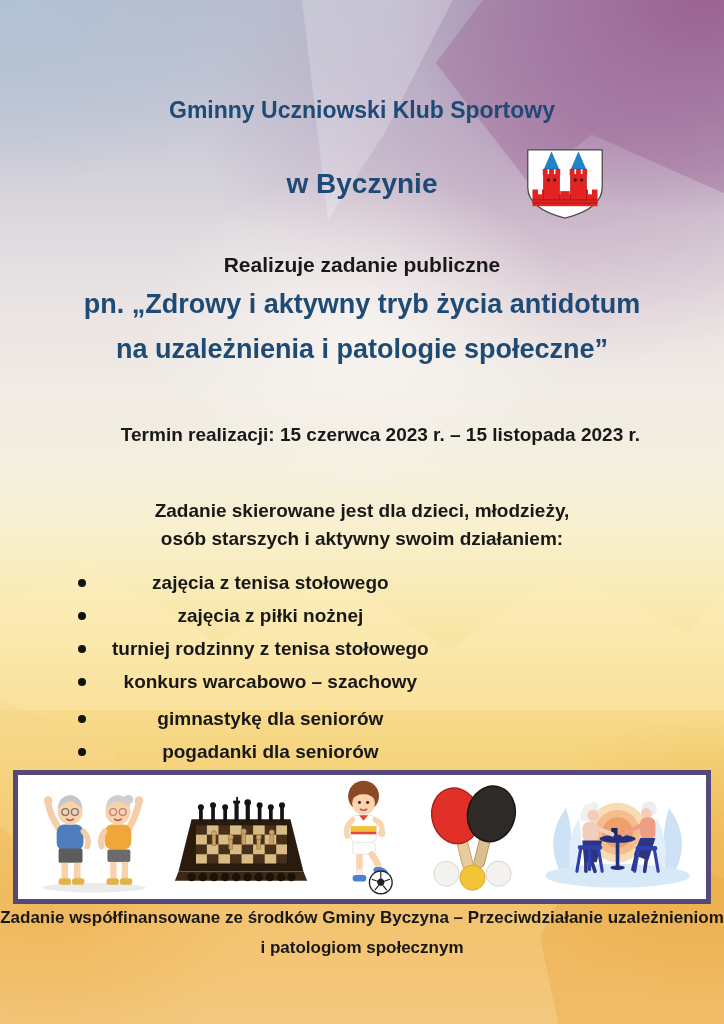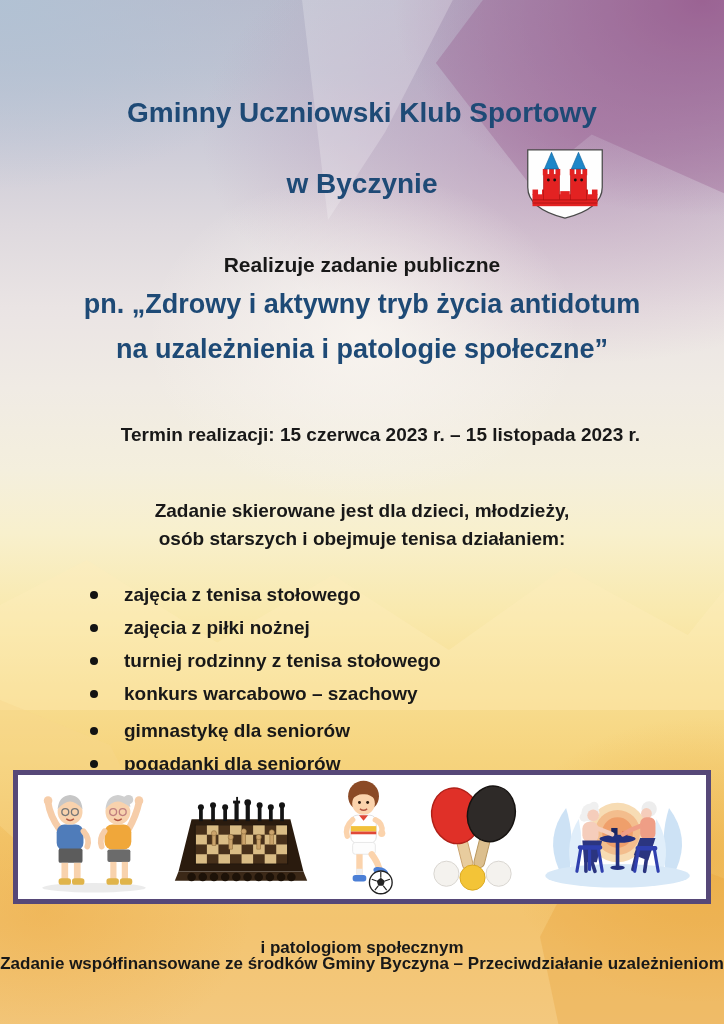--- a/index.html
+++ b/index.html
@@ -22,41 +22,41 @@
       clip-path:polygon(20% 0,78% 0,52% 60%,30% 100%);}
   .f3{left:0;top:560px;width:724px;height:150px;background:rgba(255,238,190,.35);
       clip-path:polygon(0 30%,12% 0,30% 55%,46% 10%,62% 60%,78% 5%,95% 50%,100% 20%,100% 100%,0 100%);}
   .f4{left:540px;top:830px;width:184px;height:194px;background:rgba(232,158,54,.30);
       clip-path:polygon(30% 0,100% 25%,100% 100%,10% 100%,0 55%);}
   .f5{left:0;top:700px;width:200px;height:180px;background:rgba(248,216,140,.40);
       clip-path:polygon(0 0,55% 25%,80% 80%,30% 100%,0 70%);}
 
   .t{position:absolute;left:0;right:0;text-align:center;font-weight:bold;color:#181818;}
   .blue{color:#1e4a76;}
-  .title1{top:97px;font-size:28px;}
+  .title1{top:97px;font-size:23px;}
   .title2{top:147px;font-size:28px;margin-top:21px;}
   .intro{top:253px;font-size:21px;}
   .proj1{top:289px;font-size:27px;}
   .proj2{top:334px;font-size:27px;}
   .term{top:424px;font-size:19px;padding-left:37px;}
   .aud1{top:500px;font-size:19px;}
   .aud2{top:528px;font-size:19px;}
 
   .crest{position:absolute;left:523px;top:143px;}
 
-  .activities{position:absolute;left:76px;top:572px;margin:12px;padding:0;list-style:none;}
+  .activities{position:absolute;left:76px;top:572px;margin:0;padding:0;list-style:none;text-align:center;}
   .activities li{position:relative;padding-left:36px;margin-bottom:11px;font-size:19px;font-weight:bold;color:#181818;line-height:22px;}
   .activities li .dot{position:absolute;left:2px;top:7px;width:8px;height:8px;border-radius:50%;background:#131313;}
   .activities li.gap{margin-top:15px;}
 
   .banner{position:absolute;left:13px;top:770px;width:698px;height:134px;box-sizing:border-box;
           border:5px solid #564878;background:#ffffff;display:flex;align-items:center;justify-content:space-evenly;}
   .cell{display:flex;align-items:center;justify-content:center;}
 
-  .footer1{top:908px;font-size:17px;margin-top:46px;}
+  .footer1{top:908px;font-size:17px;}
   .footer2{top:938px;font-size:17px;text-align:center;}
 </style>
 </head>
 <body>
 
 <div id="poster">
   <div class="facet f1"></div>
   <div class="facet f2"></div>
   <div class="facet f3"></div>
   <div class="facet f4"></div>
@@ -96,21 +96,21 @@
     </g>
   </svg>
 
   <div class="t intro">Realizuje zadanie publiczne</div>
   <div class="t blue proj1">pn. „Zdrowy i aktywny tryb życia antidotum</div>
   <div class="t blue proj2">na uzależnienia i patologie społeczne”</div>
 
   <div class="t term">Termin realizacji: 15 czerwca 2023 r. – 15 listopada 2023 r.</div>
 
   <div class="t aud1">Zadanie skierowane jest dla dzieci, młodzieży,</div>
-  <div class="t aud2">osób starszych i obejmuje tenisa działaniem:</div>
+  <div class="t aud2">osób starszych i aktywny swoim działaniem:</div>
 
   <ul class="activities">
     <li><span class="dot"></span><span>zajęcia z tenisa stołowego</span></li>
     <li><span class="dot"></span><span>zajęcia z piłki nożnej</span></li>
     <li><span class="dot"></span><span>turniej rodzinny z tenisa stołowego</span></li>
     <li><span class="dot"></span><span>konkurs warcabowo – szachowy</span></li>
     <li class="gap"><span class="dot"></span><span>gimnastykę dla seniorów</span></li>
     <li><span class="dot"></span><span>pogadanki dla seniorów</span></li>
   </ul>
 

